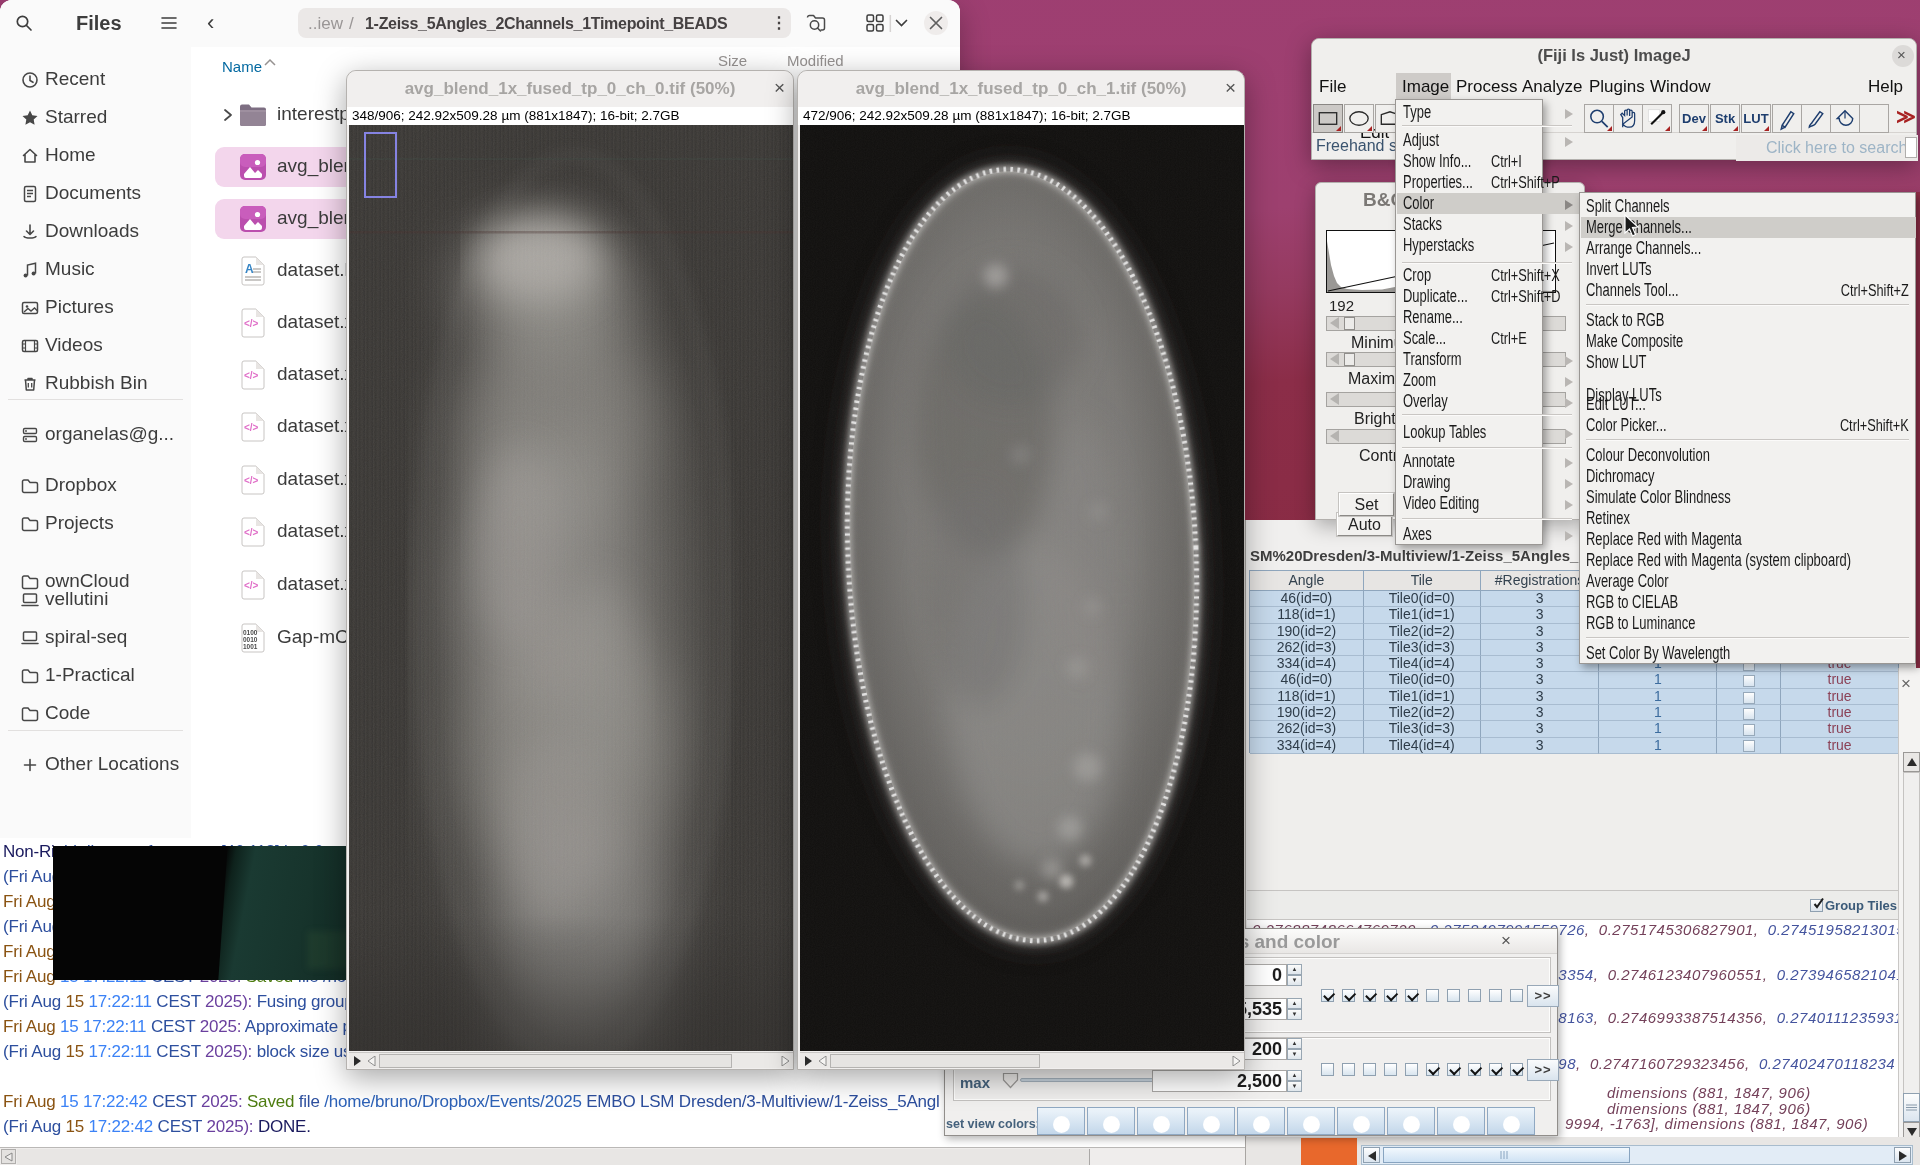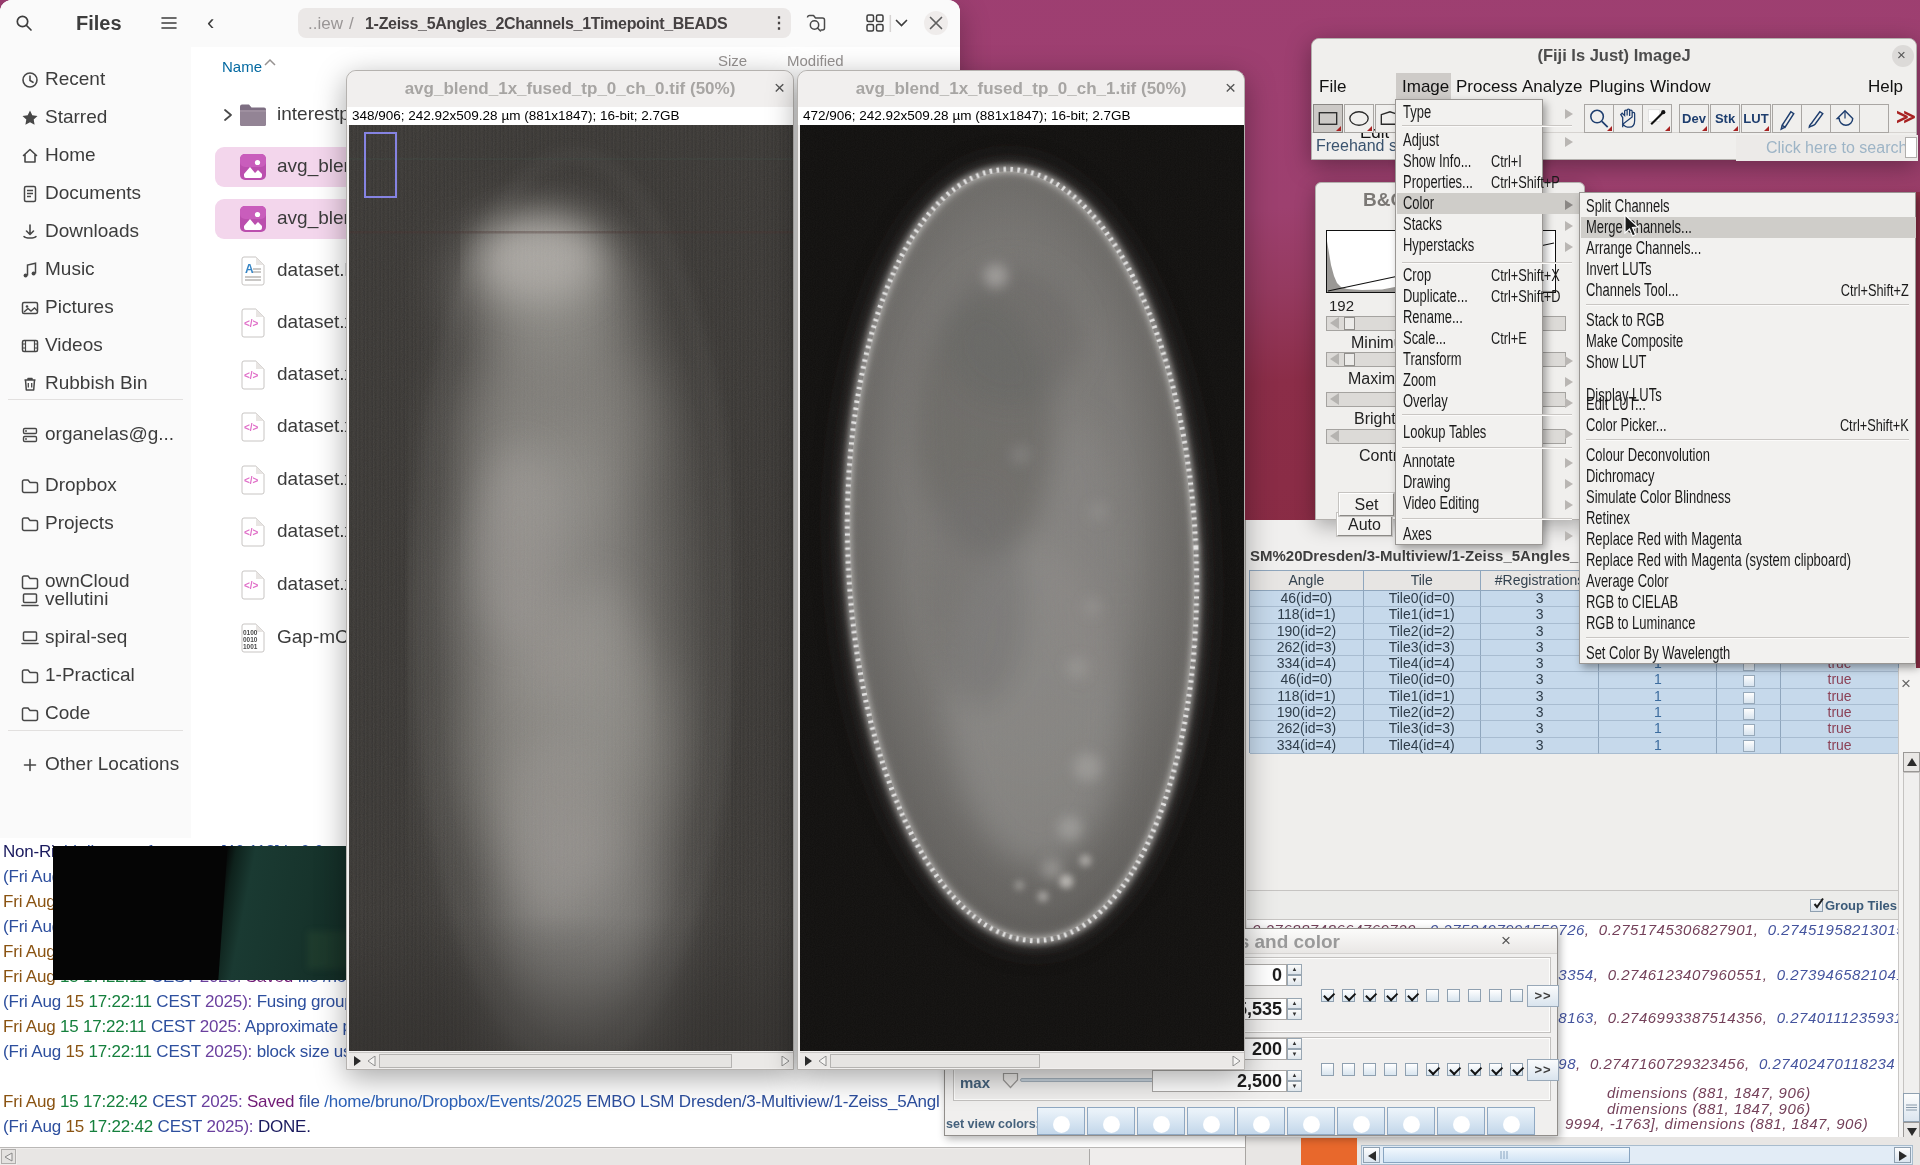--- a/index.html
+++ b/index.html
@@ -15,21 +15,21 @@
 .imgwin .hsb{position:absolute;left:2px;top:981px;width:444px;height:16px;background:#ebe9e7;border-top:1px solid #c8c6c4;}
 
 .sbi{position:absolute;left:0;width:191px;height:38px;}
 .sbi svg{position:absolute;left:21px;top:10px;width:18px;height:18px;}
 .sbi span{position:absolute;left:45px;top:7px;font-size:19px;color:#3c3c3c;white-space:nowrap;}
 .sel{width:485px;height:40px;background:#f3d6ec;border-radius:9px;}
 .fri{position:absolute;left:238px;width:30px;height:30px;}
 .frt{position:absolute;left:277px;font-size:19px;color:#3b3b3b;white-space:nowrap;}
 
 .ll{position:absolute;left:3px;height:25px;font-size:17px;letter-spacing:-0.2px;white-space:nowrap;color:#1c3f9c;}
-.c1{color:#2d4f9e;}.c2{color:#8a5312;}.c3{color:#15803d;}.c4{color:#6a3f9e;}.c5{color:#2d62b8;}.c6{color:#701a75;}.c7{color:#1a1a5e;}
+.c1{color:#2d4f9e;}.c2{color:#8a5312;}.c3{color:#3b82f6;}.c4{color:#6a3f9e;}.c5{color:#2d62b8;}.c6{color:#4d7c0f;}.c7{color:#1a1a5e;}
 
 .trow{display:flex;height:16.3px;background:#c6d9eb;}
 .trow.thead{height:20px;background:#e7e5e3;}
 .tc{border-right:1px solid #8fa6bd;border-bottom:1px solid #a8bcd0;font-size:14px;color:#2e3c49;text-align:center;overflow:hidden;line-height:15px;white-space:nowrap;}
 .thead .tc{line-height:19px;border-bottom:1px solid #8fa6bd;background:#e7e5e3;color:#33424f;}
 .c-a{width:114px;}.c-b{width:117px;}.c-c{width:119px;}.c-d{width:118px;}.c-e{width:64px;}.c-f{width:117px;border-right:none;}
 .tc .cb{display:inline-block;width:12px;height:12px;background:linear-gradient(#fefefe,#d8e4ef);border:1px solid #97a9ba;vertical-align:middle;margin-top:1px;}
 .c-f{color:#8b4257;}
 .bl{position:absolute;left:5px;font-size:15px;font-style:italic;color:#74415a;white-space:nowrap;letter-spacing:0.5px;}
 .bl i{color:#44549e;font-style:italic;}

